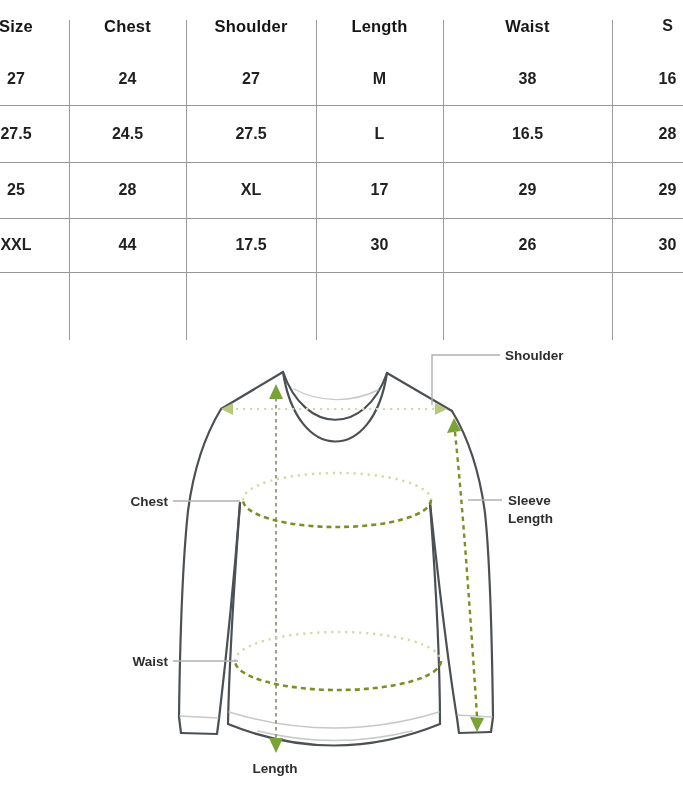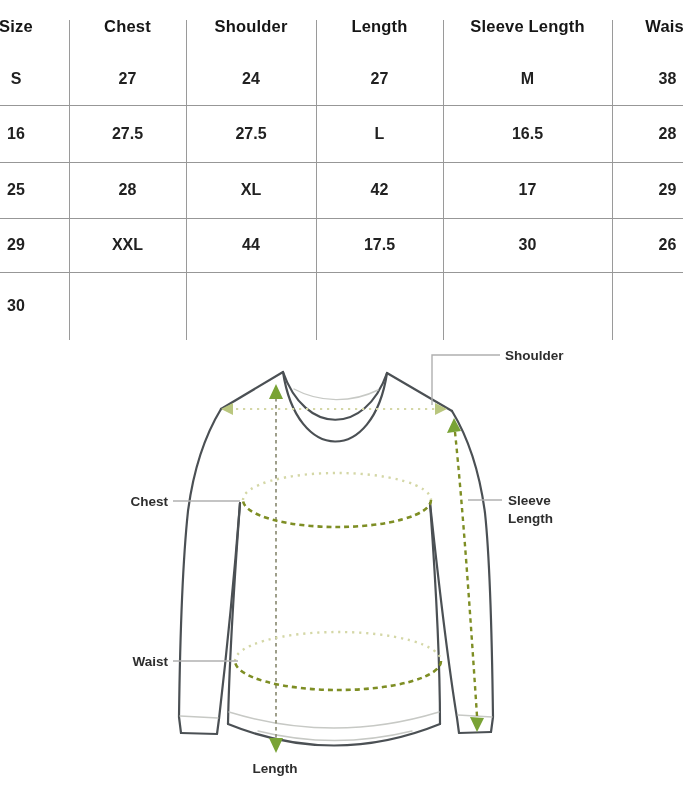--- a/index.html
+++ b/index.html
@@ -25,42 +25,41 @@
 </style>
 </head>
 <body>
 
 <div class="table-wrap">
   <div class="table-grid">
     <div class="cell hcell">Size</div>
     <div class="cell hcell">Chest</div>
     <div class="cell hcell">Shoulder</div>
     <div class="cell hcell">Length</div>
-    <div class="cell hcell">Sleeve Length</div>
     <div class="cell hcell">Waist</div>
 
     <div class="cell dcell">S</div>
     <div class="cell dcell">27</div>
     <div class="cell dcell">24</div>
     <div class="cell dcell">27</div>
 
     <div class="cell dcell">M</div>
     <div class="cell dcell">38</div>
     <div class="cell dcell">16</div>
     <div class="cell dcell">27.5</div>
+    <div class="cell dcell">24.5</div>
     <div class="cell dcell">27.5</div>
 
     <div class="cell dcell">L</div>
     <div class="cell dcell">16.5</div>
     <div class="cell dcell">28</div>
     <div class="cell dcell">25</div>
     <div class="cell dcell">28</div>
 
     <div class="cell dcell">XL</div>
-    <div class="cell dcell">42</div>
     <div class="cell dcell">17</div>
     <div class="cell dcell">29</div>
     <div class="cell dcell">29</div>
 
     <div class="cell dcell">XXL</div>
     <div class="cell dcell">44</div>
     <div class="cell dcell">17.5</div>
     <div class="cell dcell">30</div>
     <div class="cell dcell">26</div>
     <div class="cell dcell">30</div>

